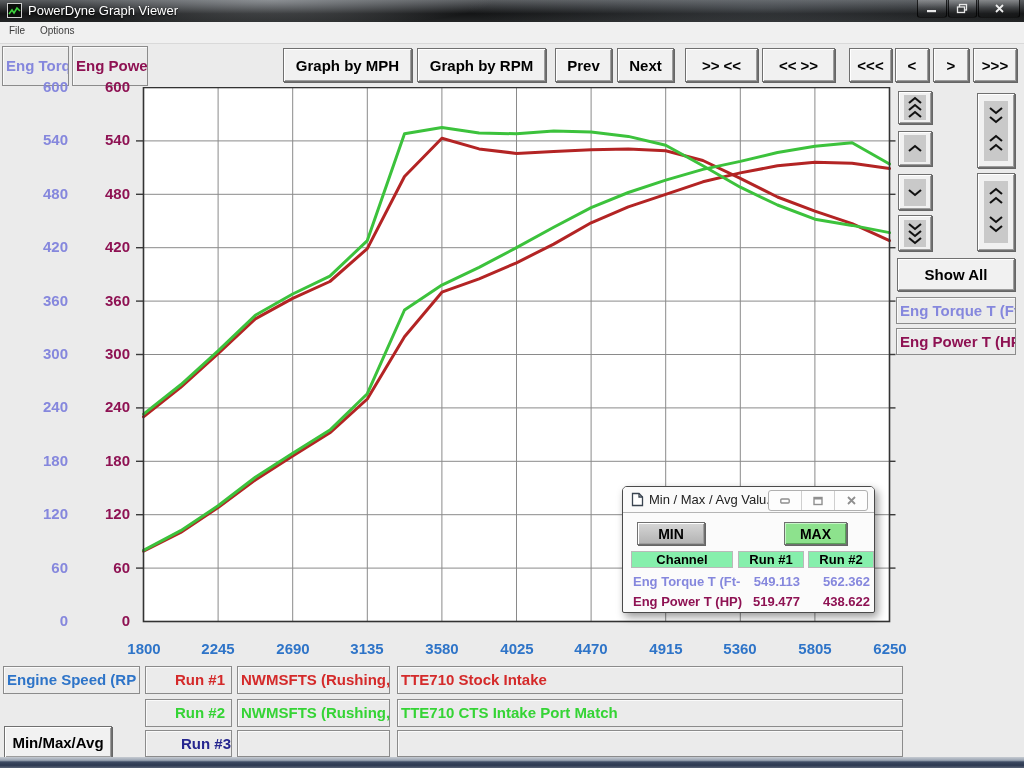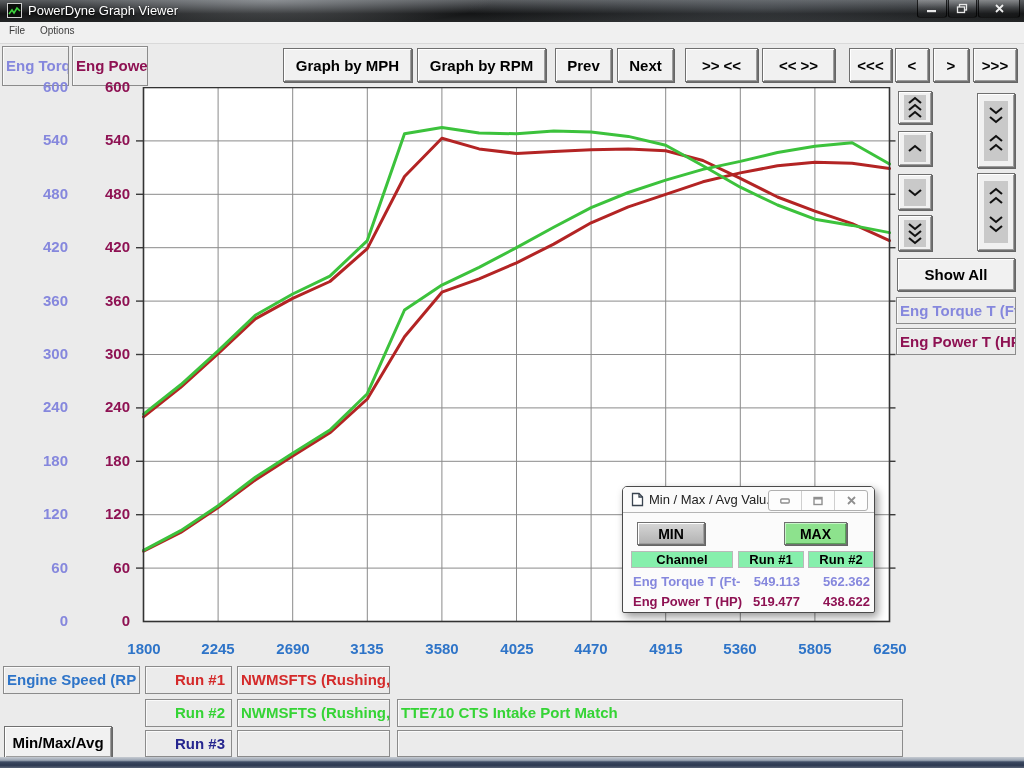--- a/index.html
+++ b/index.html
@@ -293,25 +293,26 @@
     <div class="mval" style="left:185px;top:87px;width:62px;color:#8587dd;">562.362</div>
     <div class="mrow" style="left:10px;top:107px;color:#8e1253;">Eng Power T (HP)</div>
     <div class="mval" style="left:115px;top:107px;width:62px;color:#8e1253;">519.477</div>
     <div class="mval" style="left:185px;top:107px;width:62px;color:#8e1253;">438.622</div>
   </div>
 
   <div class="box clip" style="left:3px;top:666px;width:137px;height:28px;color:#2e74c8;line-height:26px;">Engine Speed (RP</div>
 
   <div class="box" style="left:145px;top:666px;width:87px;height:28px;color:#d42a2a;text-align:right;line-height:26px;padding-right:6px;">Run #1</div>
   <div class="box clip" style="left:237px;top:666px;width:153px;height:28px;color:#d42a2a;line-height:26px;">NWMSFTS (Rushing,</div>
+  <div class="box clip" style="left:397px;top:666px;width:506px;height:28px;color:#d42a2a;line-height:26px;">TTE710 Stock Intake</div>
 
   <div class="box" style="left:145px;top:699px;width:87px;height:28px;color:#35d435;text-align:right;line-height:26px;padding-right:6px;">Run #2</div>
   <div class="box clip" style="left:237px;top:699px;width:153px;height:28px;color:#35d435;line-height:26px;">NWMSFTS (Rushing,</div>
   <div class="box clip" style="left:397px;top:699px;width:506px;height:28px;color:#35d435;line-height:26px;">TTE710 CTS Intake Port Match</div>
 
   <div class="btn" style="left:4px;top:726px;width:108px;height:32px;">Min/Max/Avg</div>
-  <div class="box" style="left:145px;top:730px;width:87px;height:27px;color:#26268f;text-align:right;line-height:25px;padding-right:6px;">Run #3</div>
+  <div class="box" style="left:145px;top:730px;width:87px;height:27px;color:#26268f;text-align:right;line-height:25px;padding-right:0;">Run #3</div>
   <div class="box clip" style="left:237px;top:730px;width:153px;height:27px;"></div>
   <div class="box clip" style="left:397px;top:730px;width:506px;height:27px;"></div>
 
   <div id="bottomframe"></div>
 
 </div>
 
 </body></html>

